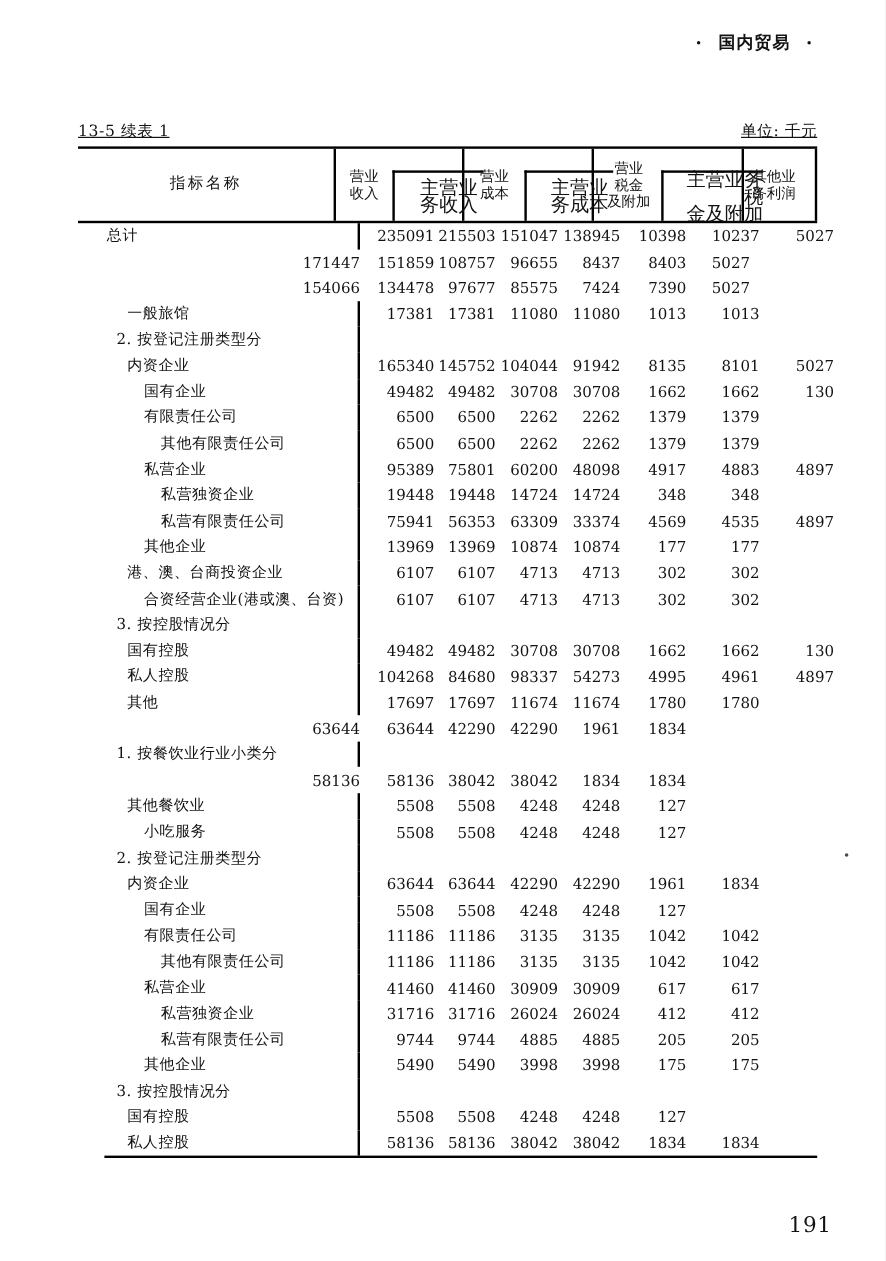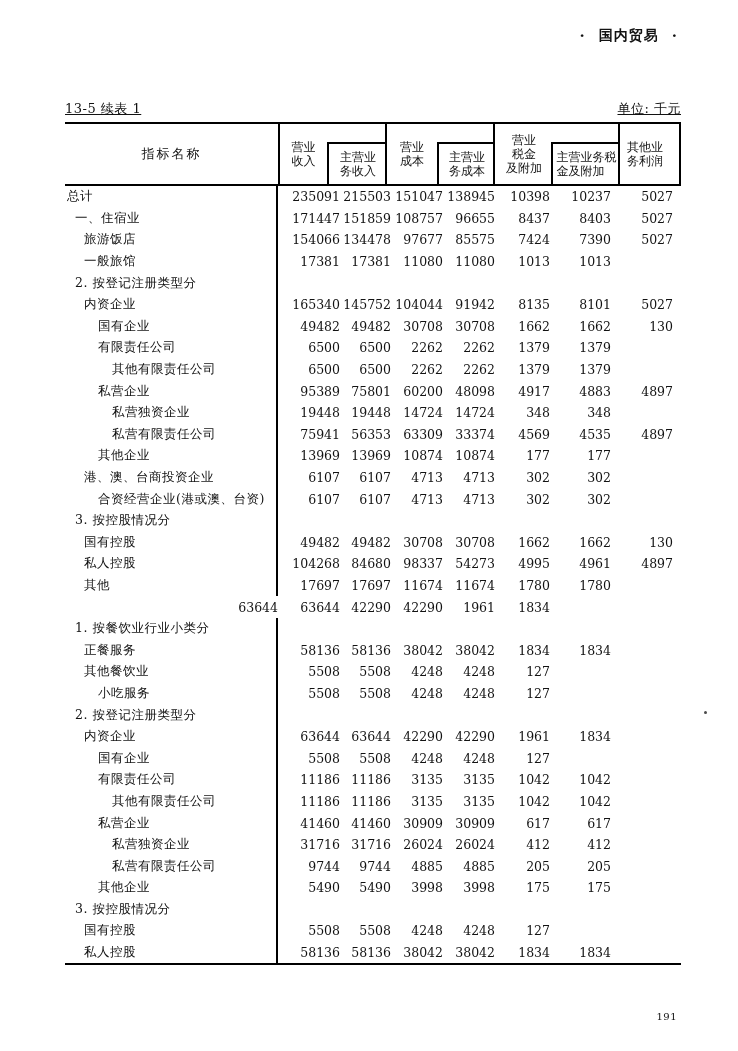--- a/index.html
+++ b/index.html
@@ -21,36 +21,36 @@
   .vline{position:absolute;top:0;bottom:0;width:2px;background:#000;}
   .v1{left:213px;} .v2{left:320px;} .v3{left:428px;} .v4{left:553px;} .v5{right:0;}
   .hcell{position:absolute;top:0;bottom:0;display:flex;align-items:center;justify-content:center;
     text-align:center;white-space:pre-line;font-size:12px;line-height:14px;}
   .h-indicator{left:0;width:213px;font-size:13px;letter-spacing:2px;}
   .h-revenue{left:215px;width:47px;}
   .h-cost{left:322px;width:50px;}
   .h-tax{left:430px;width:58px;line-height:14px;}
   .h-other{left:555px;width:50px;}
   .inset{position:absolute;top:18px;bottom:0;border-top:2px solid #000;border-left:2px solid #000;
-    display:flex;align-items:center;justify-content:center;text-align:left;
-    white-space:pre-line;font-size:12px;line-height:14px;}
+    display:flex;align-items:center;justify-content:center;text-align:right;
+    white-space:pre-line;font-size:16px;line-height:14px;padding-left:16px;}
   .i1{left:262px;width:58px;} .i2{left:372px;width:56px;} .i3{left:486px;width:67px;}
   
-  .tbody{border-bottom:2px solid #000;}
+  .tbody{border-bottom:2px solid #000;margin-left:22px;}
   .trow{display:grid;grid-template-columns:213px 62px 51px 52px 52px 55px 61px 70px;height:21.6px;}
   .cell{display:flex;align-items:center;font-size:12.5px;overflow:visible;}
   .stub{border-right:2px solid #000;letter-spacing:0.5px;white-space:nowrap;}
   .num{justify-content:flex-end;text-align:right;}
   .trow .num:last-child{padding-right:8px;}
   .ind0{padding-left:2px;} .ind1{padding-left:10px;} .ind2{padding-left:19px;}
   .ind3{padding-left:33px;} .ind4{padding-left:47px;}
   
   .speck{position:absolute;left:704px;top:711px;width:3px;height:3px;border-radius:50%;background:#4a4a4a;}
   
-  .pageno{position:absolute;top:1011px;right:61px;font-size:10px;letter-spacing:0.5px;}
+  .pageno{position:absolute;top:1011px;right:45px;font-size:18px;letter-spacing:0.5px;}
 </style>
 </head>
 <body>
 
 <div class="page">
 
   <div class="corner">
     <span class="dot">·</span>
     <span>国内贸易</span>
     <span class="dot">·</span>
@@ -91,31 +91,29 @@
           <div class="cell stub ind0">总计</div>
           <div class="cell num">235091</div>
           <div class="cell num">215503</div>
           <div class="cell num">151047</div>
           <div class="cell num">138945</div>
           <div class="cell num">10398</div>
           <div class="cell num">10237</div>
           <div class="cell num">5027</div>
         </div>
         <div class="trow">
-          <div class="cell stub ind1">一、住宿业</div>
           <div class="cell num">171447</div>
           <div class="cell num">151859</div>
           <div class="cell num">108757</div>
           <div class="cell num">96655</div>
           <div class="cell num">8437</div>
           <div class="cell num">8403</div>
           <div class="cell num">5027</div>
         </div>
         <div class="trow">
-          <div class="cell stub ind2">旅游饭店</div>
           <div class="cell num">154066</div>
           <div class="cell num">134478</div>
           <div class="cell num">97677</div>
           <div class="cell num">85575</div>
           <div class="cell num">7424</div>
           <div class="cell num">7390</div>
           <div class="cell num">5027</div>
         </div>
         <div class="trow">
           <div class="cell stub ind2">一般旅馆</div>
@@ -290,21 +288,20 @@
           <div class="cell stub ind1">1. 按餐饮业行业小类分</div>
           <div class="cell num"></div>
           <div class="cell num"></div>
           <div class="cell num"></div>
           <div class="cell num"></div>
           <div class="cell num"></div>
           <div class="cell num"></div>
           <div class="cell num"></div>
         </div>
         <div class="trow">
-          <div class="cell stub ind2">正餐服务</div>
           <div class="cell num">58136</div>
           <div class="cell num">58136</div>
           <div class="cell num">38042</div>
           <div class="cell num">38042</div>
           <div class="cell num">1834</div>
           <div class="cell num">1834</div>
           <div class="cell num"></div>
         </div>
         <div class="trow">
           <div class="cell stub ind2">其他餐饮业</div>

